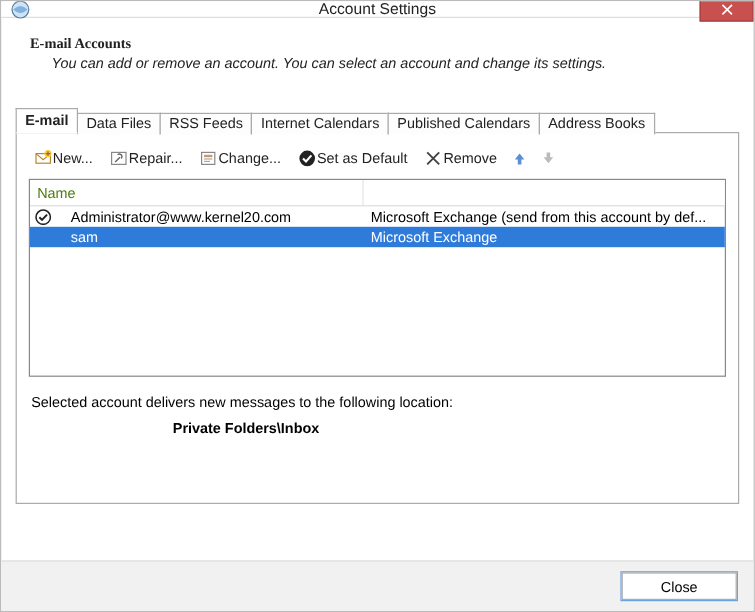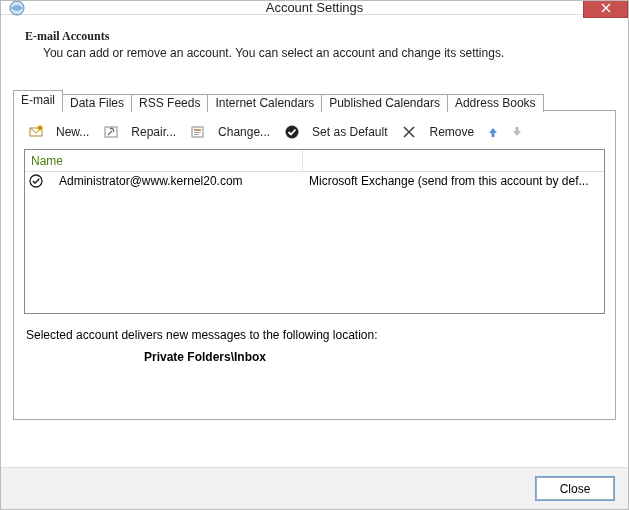--- a/index.html
+++ b/index.html
@@ -56,20 +56,21 @@
   .header-section .hdr-title {
     font-weight: bold;
     font-size: 12px;
     color: #222;
     font-family: Liberation Serif, serif;
   }
   .header-section .hdr-desc {
     font-size: 12px;
     color: #222;
     padding: 2px 0 0 18px;
+    font-style: italic;
   }
   .tab-area {
     margin: 22px 12px 0 12px;
   }
   .tabstrip {
     display: flex;
     align-items: flex-end;
     height: 22px;
     position: relative;
     z-index: 2;
@@ -85,20 +86,21 @@
     cursor: pointer;
     position: relative;
     top: 1px;
     white-space: nowrap;
   }
   .tab.active {
     background: #fff;
     border-bottom: 1px solid #fff;
     z-index: 3;
     top: 1px;
+    font-weight: bold;
   }
   .tab:not(.active) {
     background: #fdfdfd;
     top: 2px;
     padding-top: 1px;
     padding-bottom: 2px;
   }
   .tab-panel {
     border: 1px solid #aaa;
     padding: 10px 10px 14px 10px;
@@ -107,21 +109,21 @@
   }
   .toolbar {
     display: flex;
     align-items: center;
     gap: 10px;
     padding: 2px 0 8px 2px;
   }
   .tool-btn {
     display: flex;
     align-items: center;
-    gap: 12px;
+    gap: 0;
     font-size: 12px;
     cursor: pointer;
     color: #222;
     padding: 1px 2px;
   }
   .tool-icon { width: 16px; height: 16px; display: inline-block; }
   .list-box {
     border: 1px solid #888;
     height: 165px;
     background: #fff;
@@ -195,21 +197,21 @@
     bottom: 0; left: 0; right: 0;
     height: 42px;
     border-top: 1px solid #ddd;
     background: #f1f1f1;
     display: flex;
     align-items: center;
     justify-content: flex-end;
     padding-right: 14px;
   }
   .close-button {
-    width: 78px;
+    width: 96px;
     height: 23px;
     border: 1px solid #aaa;
     background: #fff;
     font-size: 12px;
     cursor: pointer;
     box-shadow: 0 0 0 1px #6aa2e6;
   }
   .arrow-btn { width: 14px; height: 14px; cursor: pointer; }
 </style>
 </head>
@@ -318,20 +320,27 @@
             <span class="default-mark">
               <svg viewBox="0 0 14 14">
                   <circle cx="7" cy="7" r="6" fill="#fff" stroke="#222" stroke-width="1.3"></circle>
                   <path d="M3.8 7 L6 9.2 L10.2 4.8" stroke="#222" stroke-width="1.6" fill="none"></path>
                 </svg>
             </span>
             <span>Administrator@www.kernel20.com</span>
           </div>
           <div class="cell-type">Microsoft Exchange (send from this account by def...</div>
         </div>
+        <div class="list-row selected">
+          <div class="cell-name">
+            <span class="default-mark"></span>
+            <span>sam</span>
+          </div>
+          <div class="cell-type">Microsoft Exchange</div>
+        </div>
       </div>
     </div>
 
     <div class="delivery-text">Selected account delivers new messages to the following location:</div>
     <div class="delivery-loc">Private Folders\Inbox</div>
 
   </div>
 </div>
 
 <div class="footer">

